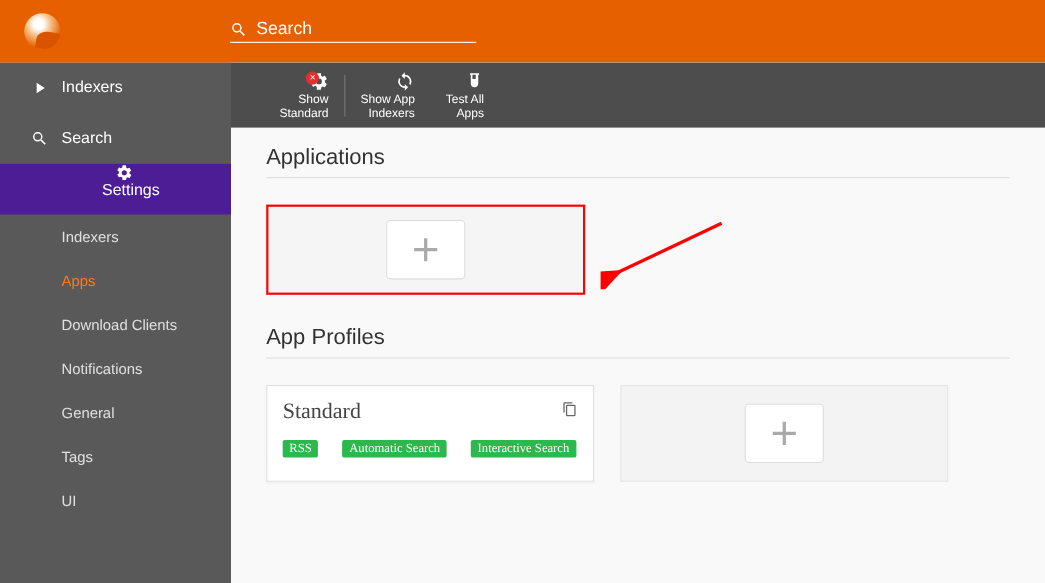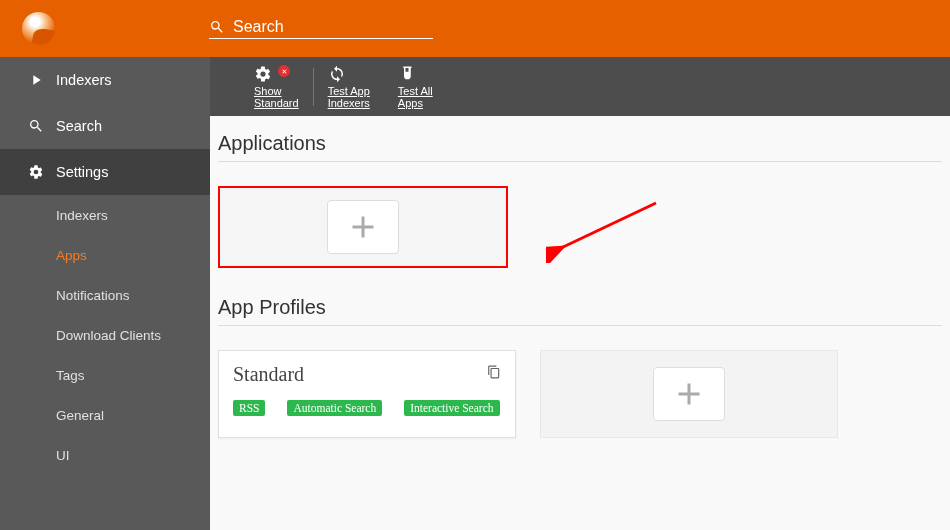--- a/index.html
+++ b/index.html
@@ -66,21 +66,22 @@
   }
   .nav-item {
     display: flex;
     align-items: center;
     height: 46px;
     padding-left: 28px;
     font-size: 14.5px;
     cursor: pointer;
   }
   .nav-item.active {
-    background: #404040;
+    background: #4c1d95;
+    flex-direction: column;
   }
   .nav-item svg, .nav-item .ic {
     width: 16px; height: 16px; fill: #fff; margin-right: 12px;
   }
   .sub-item {
     display: flex;
     align-items: center;
     height: 40px;
     padding-left: 56px;
     font-size: 13.5px;
@@ -103,27 +104,26 @@
     background: #4d4d4d;
     display: flex;
     align-items: center;
     padding-left: 30px;
     color: #fff;
     font-size: 11px;
   }
   .tool-btn {
     display: flex;
     flex-direction: column;
-    align-items: flex-start;
+    align-items: flex-end;
     justify-content: center;
     padding: 0 14px;
     cursor: pointer;
     height: 100%;
     position: relative;
-    text-decoration: underline;
   }
   .tool-btn svg { width: 18px; height: 18px; fill: #fff; margin-bottom: 2px; }
   .tool-divider {
     width: 1px;
     height: 38px;
     background: #777;
   }
   .tool-btn .badge {
     position: absolute;
     top: 8px;
@@ -137,21 +137,21 @@
     justify-content: center;
   }
   .tool-btn .badge::after {
     content: "✕";
     color: #fff;
     font-size: 7px;
     line-height: 1;
   }
 
   .content {
-    padding: 16px 8px;
+    padding: 16px 32px;
     overflow-y: auto;
     flex: 1;
   }
   .section-title {
     font-size: 20px;
     font-weight: 400;
     color: #323232;
     margin-bottom: 6px;
   }
   .section-divider {
@@ -269,30 +269,30 @@
         </svg>
       <span>Settings</span>
     </div>
     <div class="sub-item">
         <span>Indexers</span>
       </div>
     <div class="sub-item active">
         <span>Apps</span>
       </div>
     <div class="sub-item">
+        <span>Download Clients</span>
+      </div>
+    <div class="sub-item">
         <span>Notifications</span>
       </div>
     <div class="sub-item">
-        <span>Download Clients</span>
+        <span>General</span>
       </div>
     <div class="sub-item">
         <span>Tags</span>
-      </div>
-    <div class="sub-item">
-        <span>General</span>
       </div>
     <div class="sub-item">
         <span>UI</span>
       </div>
   </div>
 
   <div class="main">
     <div class="toolbar">
       <div class="tool-btn">
         <svg viewBox="0 0 24 24">
@@ -300,21 +300,21 @@
           </svg>
         <div class="badge"></div>
         <span>Show</span>
         <span>Standard</span>
       </div>
       <div class="tool-divider"></div>
       <div class="tool-btn">
         <svg viewBox="0 0 24 24">
             <path d="M12 4V1L8 5l4 4V6a6 6 0 016 6 5.87 5.87 0 01-.7 2.8l1.46 1.46A8 8 0 0012 4zm0 14a6 6 0 01-6-6c0-1 .25-1.97.7-2.8L5.24 7.74A8 8 0 0012 20v3l4-4-4-4v3z"></path>
           </svg>
-        <span>Test App</span>
+        <span>Show App</span>
         <span>Indexers</span>
       </div>
       <div class="tool-btn">
         <svg viewBox="0 0 24 24">
             <path d="M7 2v2h1v10.5a4.5 4.5 0 009 0V4h1V2H7zm7 2v5h-4V4h4z"></path>
           </svg>
         <span>Test All</span>
         <span>Apps</span>
       </div>
     </div>

